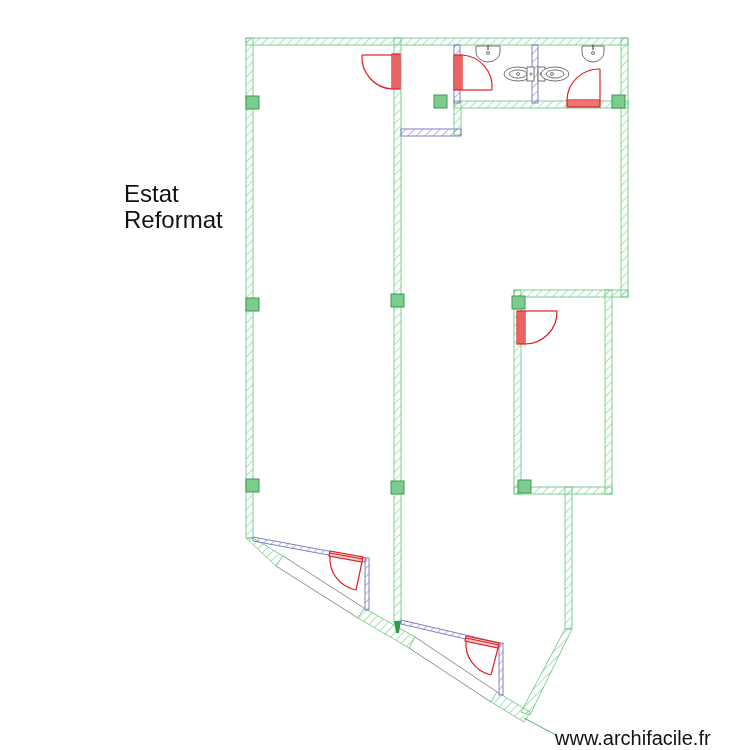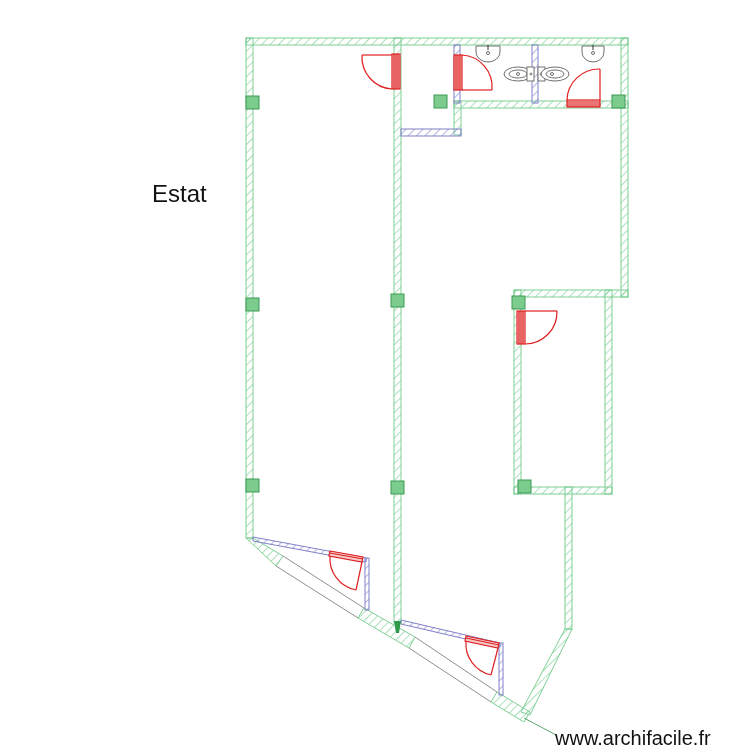--- a/index.html
+++ b/index.html
@@ -1,20 +1,20 @@
 <!DOCTYPE html>
 <html><head>
   <meta charset="utf-8">
   <style>
     html, body { margin: 0; padding: 0; background: #ffffff; }
     body { width: 750px; height: 750px; position: relative; overflow: hidden; font-family: "Liberation Sans", sans-serif; }
     #plan { position: absolute; left: 0; top: 0; width: 750px; height: 750px; }
     .label { position: absolute; color: #111; font-family: "Liberation Sans", sans-serif; }
     .title-line { font-size: 24px; line-height: 26px; display: block; }
-    #title { left: 124px; top: 181px; margin-left: 28px; }
+    #title { left: 124px; top: 181px; }
     #watermark { left: 555px; top: 727px; font-size: 20px; color: #111; }
   </style>
 </head>
 <body>
 
 <svg id="plan" viewBox="0 0 750 750" xmlns="http://www.w3.org/2000/svg">
   <defs>
     <pattern id="hatch" patternUnits="userSpaceOnUse" width="6" height="6" patternTransform="rotate(45)">
       <line x1="0" y1="0" x2="0" y2="6" stroke="#7fcf95" stroke-width="1.3"></line>
     </pattern>
@@ -168,15 +168,16 @@
       <ellipse cx="555" cy="74" rx="9" ry="4"></ellipse>
       <circle cx="552" cy="74" r="1.5" fill="none"></circle>
     </g>
   </g>
 
   <line x1="524" y1="718" x2="556" y2="735" stroke="#5aa86e" stroke-width="1"></line>
 </svg>
 
 <div id="title" class="label">
   <span class="title-line">Estat</span>
+  <span class="title-line">Reformat</span>
 </div>
 
 <div id="watermark" class="label">www.archifacile.fr</div>
 
 </body></html>

